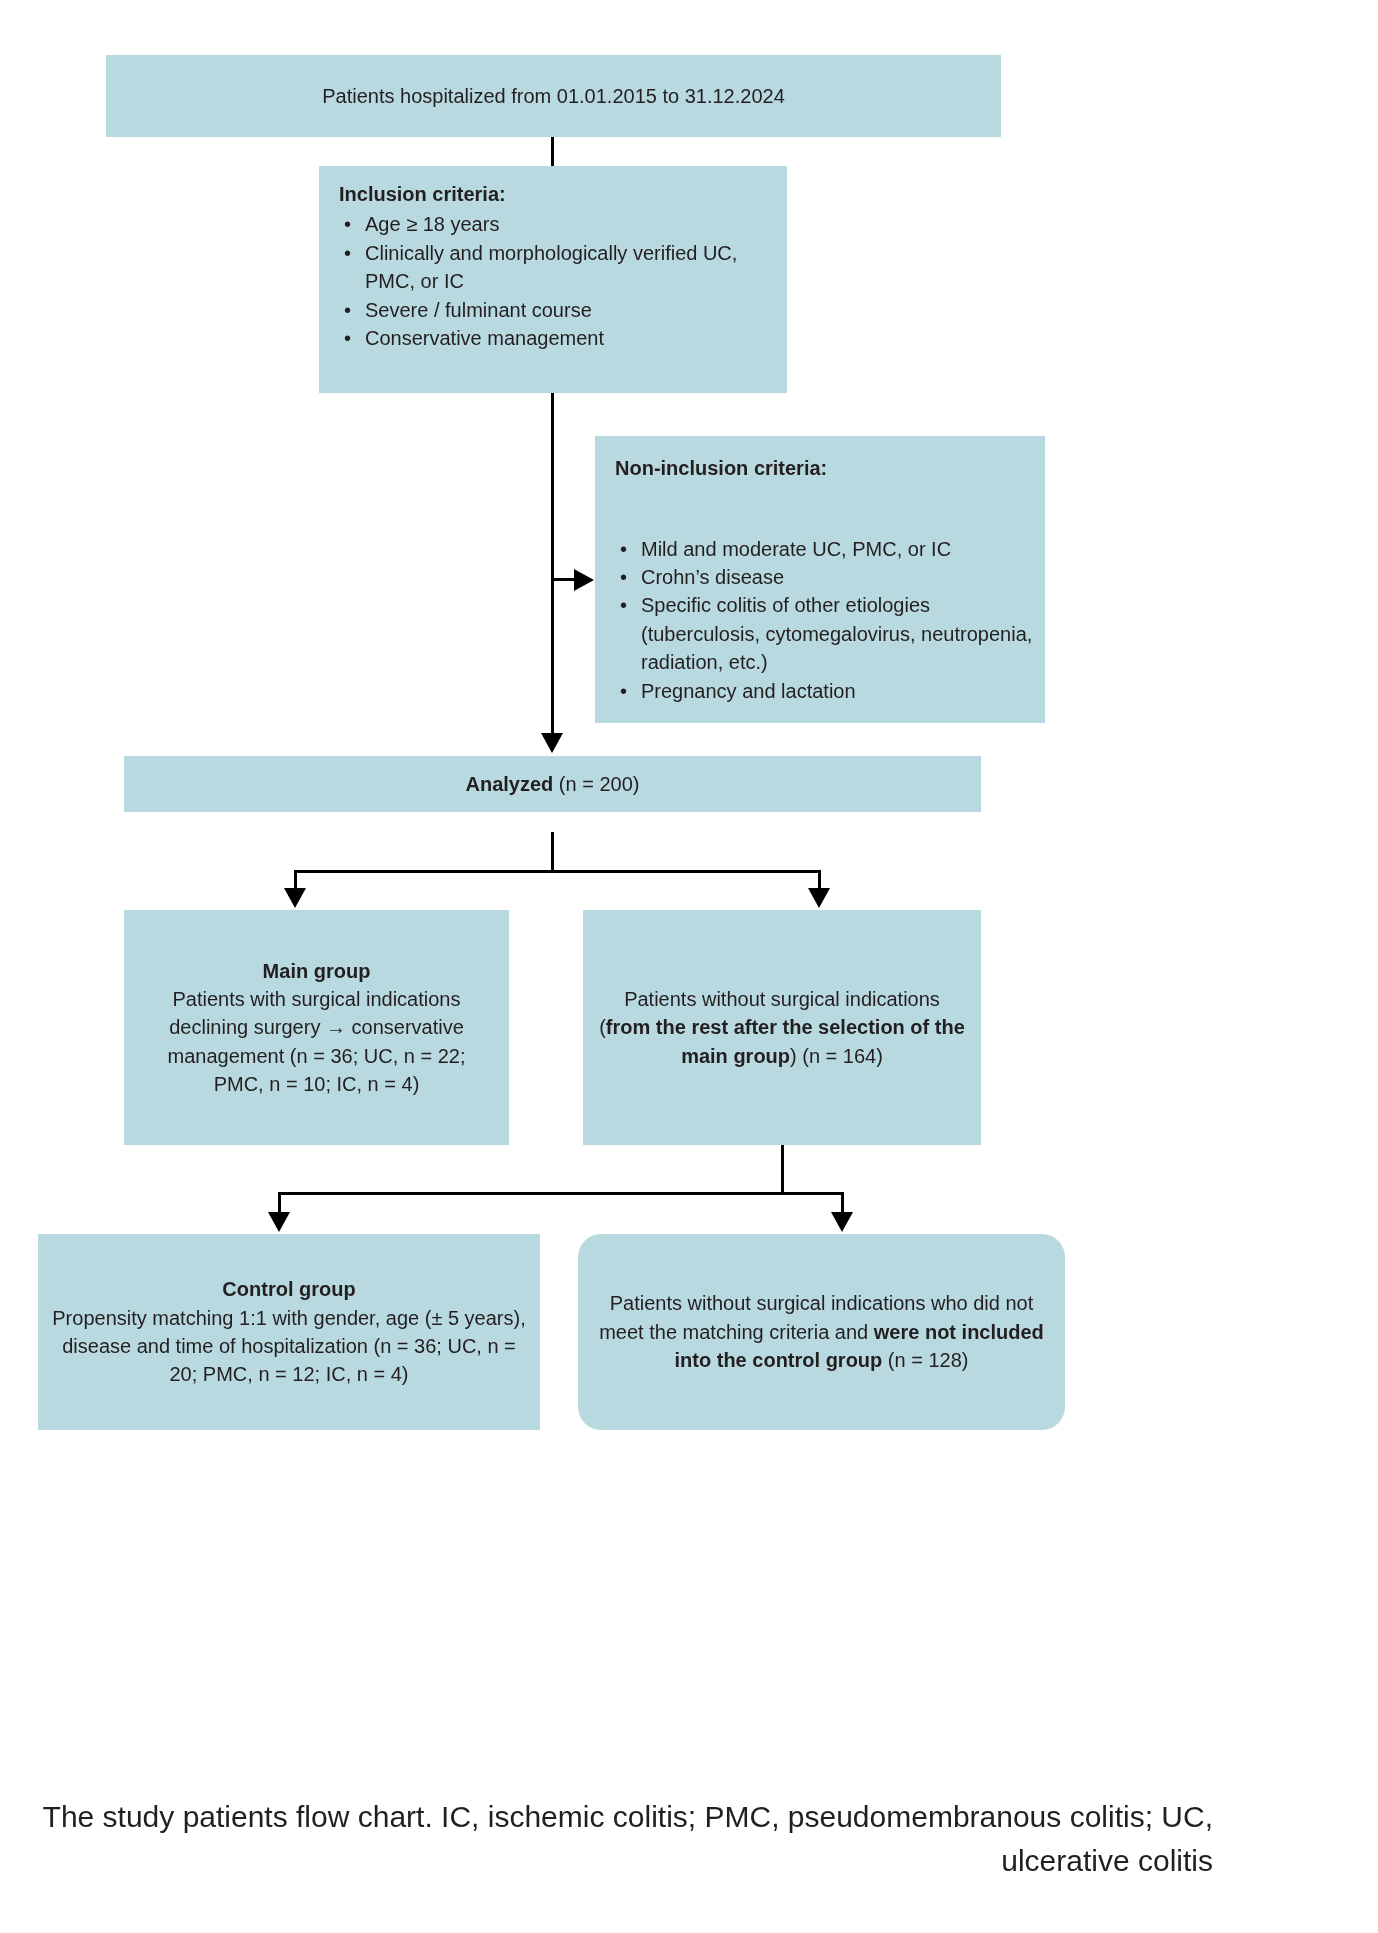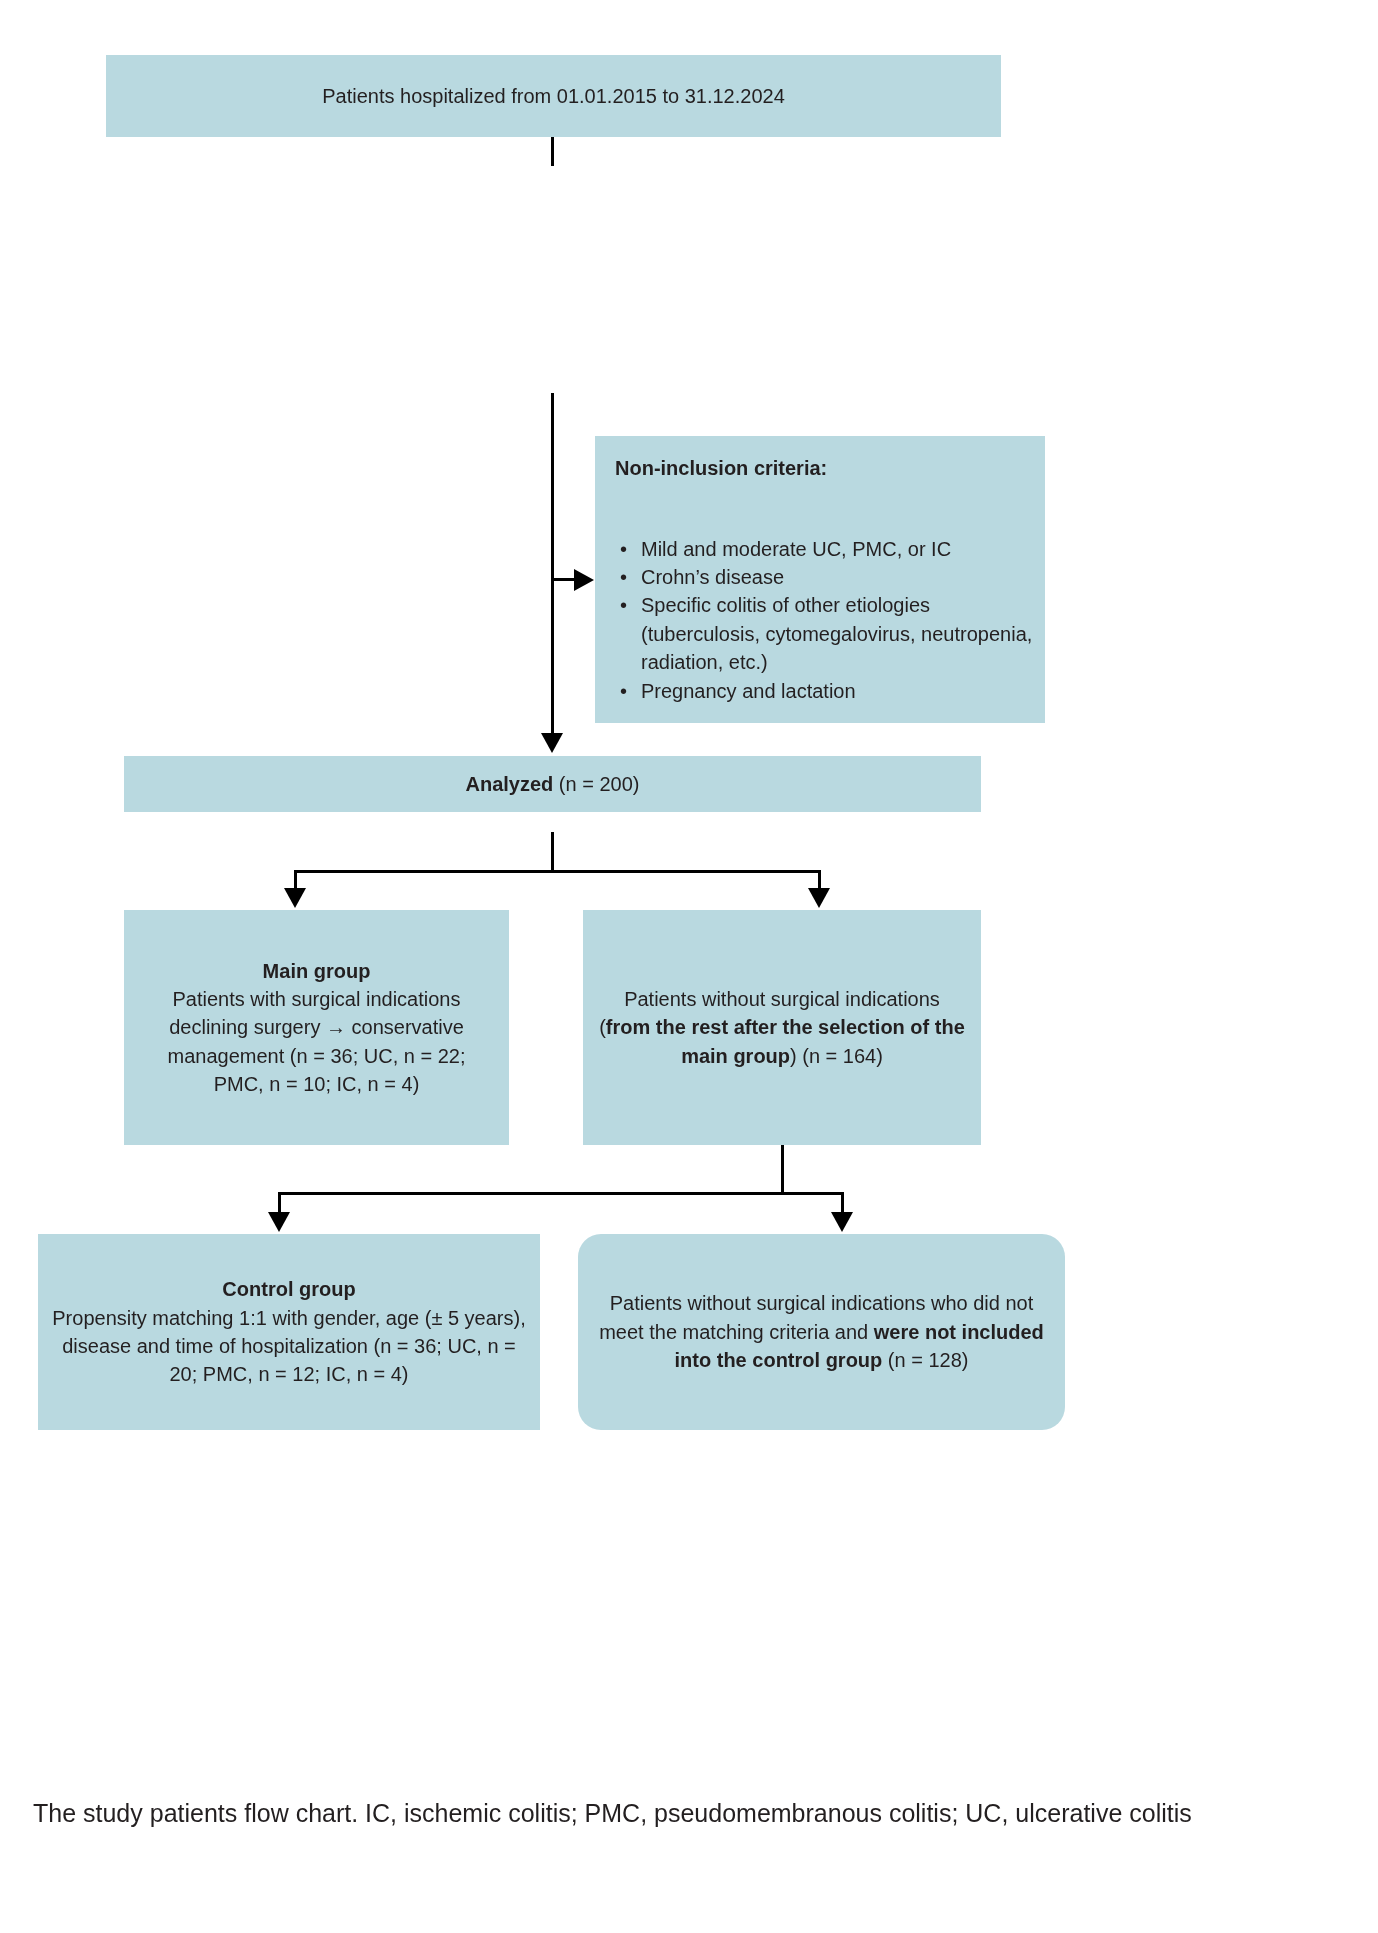--- a/index.html
+++ b/index.html
@@ -109,36 +109,46 @@
     width: 0; height: 0;
     border-top: 11px solid transparent;
     border-bottom: 11px solid transparent;
     border-left: 20px solid #000000;
   }
 
   
   #caption {
     position: absolute;
     left: 33px; top: 1795px; width: 1180px;
-    font-size: 25px;
+    font-size: 30px;
     line-height: 1.45;
     color: #231f20;
+    text-align: right;
   }
 </style>
 </head>
 <body>
 
 <div class="canvas">
 
   <div class="box box-center" id="box-hospitalized">
     <div>Patients hospitalized from 01.01.2015 to 31.12.2024</div>
   </div>
 
   <div class="ln vline" style="left:551px; top:137px; height:29px;"></div>
 
+  <div class="box box-left" id="box-inclusion">
+    <span class="crit-title">Inclusion criteria:</span>
+    <ul class="crit">
+      <li>Age ≥ 18 years</li>
+      <li>Clinically and morphologically verified UC, PMC, or IC</li>
+      <li>Severe / fulminant course</li>
+      <li>Conservative management</li>
+    </ul>
+  </div>
 
   <div class="ln vline" style="left:551px; top:393px; height:340px;"></div>
   <div class="arrow-down" style="left:541px; top:733px;"></div>
 
   <div class="ln hline" style="left:551px; top:578px; width:24px;"></div>
   <div class="arrow-right" style="left:574px; top:569px;"></div>
 
   <div class="box box-left" id="box-noninclusion">
     <span class="crit-title">Non-inclusion criteria:</span>
     <ul class="crit">

